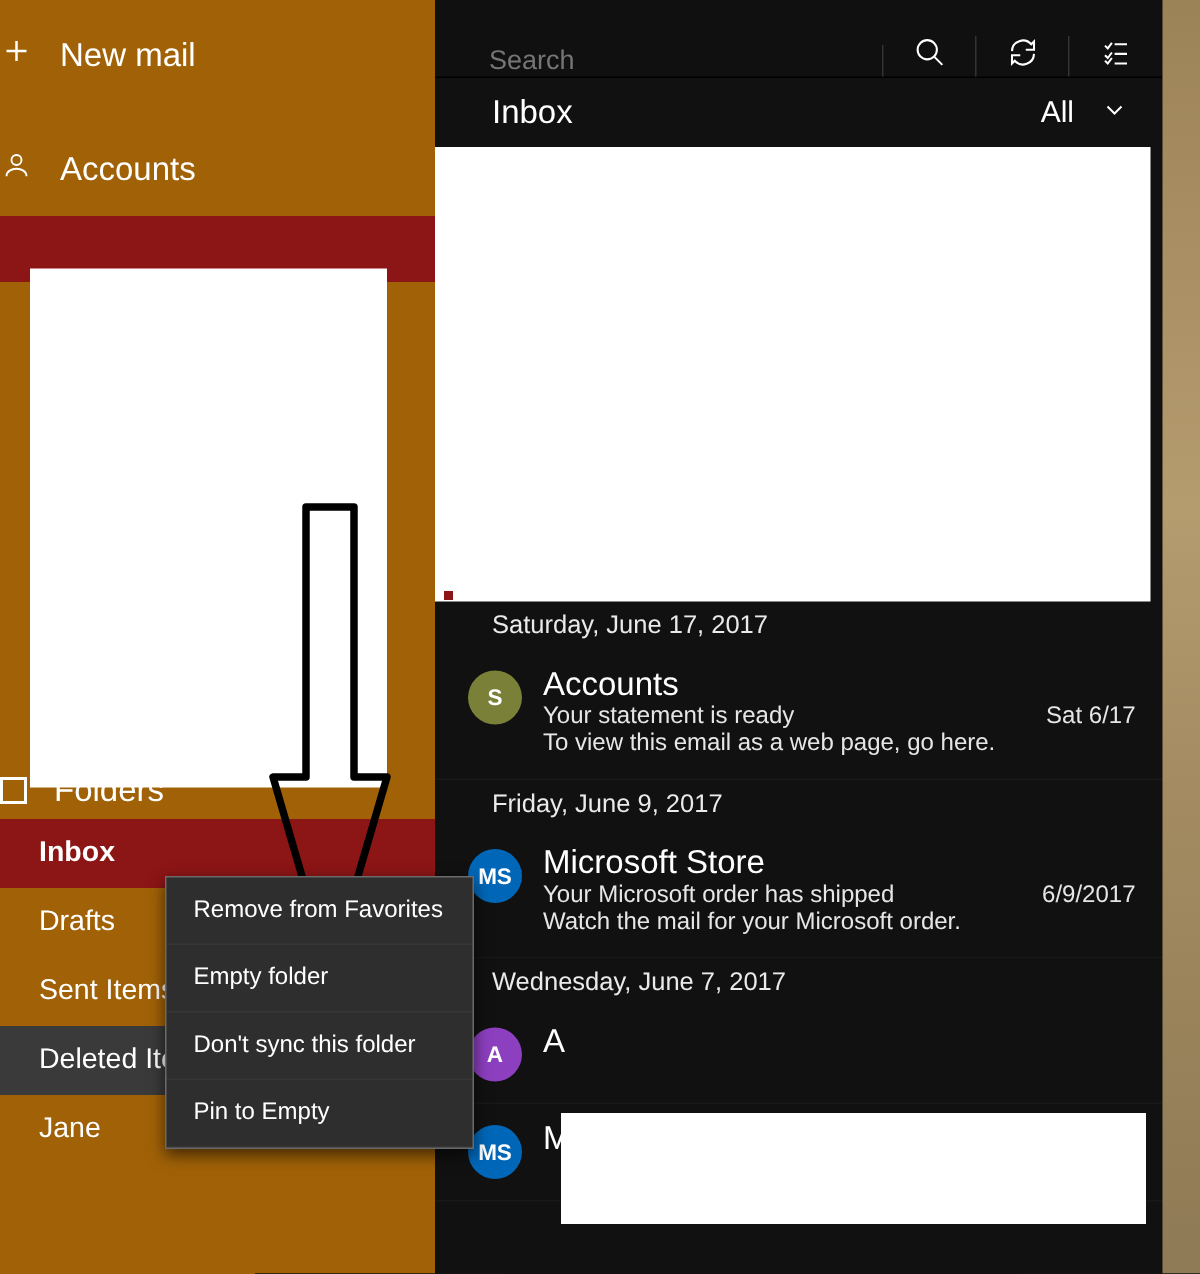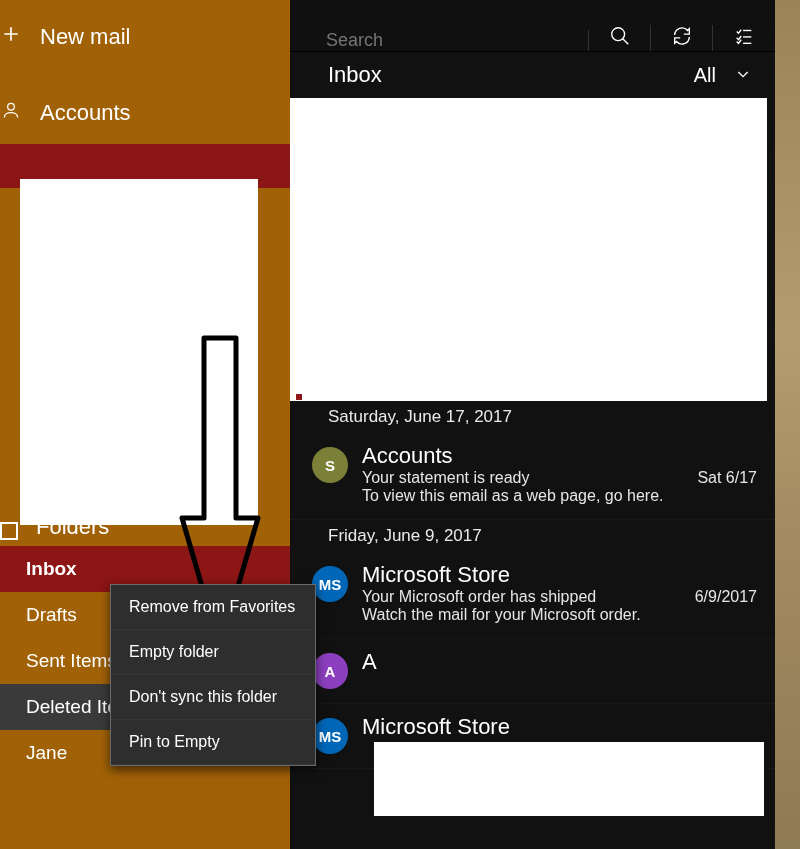--- a/index.html
+++ b/index.html
@@ -12,21 +12,21 @@
   .photo-strip { width: 25px; background: linear-gradient(#9c8257 0%, #b59c6f 40%, #a58c62 60%, #8e7a55 100%); }
 
   
   .nav-item { display: flex; align-items: center; gap: 18px; padding: 10px 4px 10px 0; font-size: 22px; font-weight: 400; cursor: pointer; }
   .nav-item .ico { width: 22px; text-align: center; flex: 0 0 22px; }
   .new-mail { margin-top: 14px; }
   .accounts-hdr { margin-top: 30px; }
   .accounts-band { height: 44px; background: #8c1515; margin-top: 8px; position: relative; }
 
   .white-block-1 { position: absolute; left: 20px; top: 179px; width: 238px; height: 346px; background: #fff; }
-  .folders-hdr { display: flex; align-items: flex-end; gap: 18px; padding: 6px 0 6px 0; font-size: 22px; margin-top: 320px; }
+  .folders-hdr { display: flex; align-items: center; gap: 18px; padding: 6px 0 6px 0; font-size: 22px; margin-top: 320px; }
   .folders-hdr .sq { width: 18px; height: 18px; border: 2px solid #fff; flex: 0 0 18px; margin-left: 0; }
   .folders-list { display: flex; flex-direction: column; }
   .folder-item { padding: 12px 0 12px 26px; font-size: 19px; cursor: pointer; }
   .folder-item.active { background: #8c1515; font-weight: 600; }
   .folder-item.hover { background: #3a3a3a; }
 
   
   .ctx-menu { position: absolute; left: 110px; top: 584px; width: 206px; background: #2e2e2e; border: 1px solid #6a6a6a; box-shadow: 0 4px 10px rgba(0,0,0,.6); z-index: 50; }
   .ctx-item { padding: 13px 18px; font-size: 16px; cursor: pointer; border-bottom: 1px solid rgba(255,255,255,.04); }
 
@@ -194,20 +194,21 @@
       <div class="msg-body">
         <div class="msg-sender">Microsoft Store</div>
         <div class="msg-row">
           <span>Your Microsoft order has shipped</span>
           <span>6/9/2017</span>
         </div>
         <div class="msg-preview">Watch the mail for your Microsoft order.</div>
       </div>
     </div>
 
+    <div class="date-sep"><span>Wednesday, June 7, 2017</span></div>
     <div class="msg">
       <div class="avatar av-purple">
           <span>A</span>
         </div>
       <div class="msg-body">
         <div class="msg-sender">A</div>
       </div>
     </div>
 
     <div class="msg">

